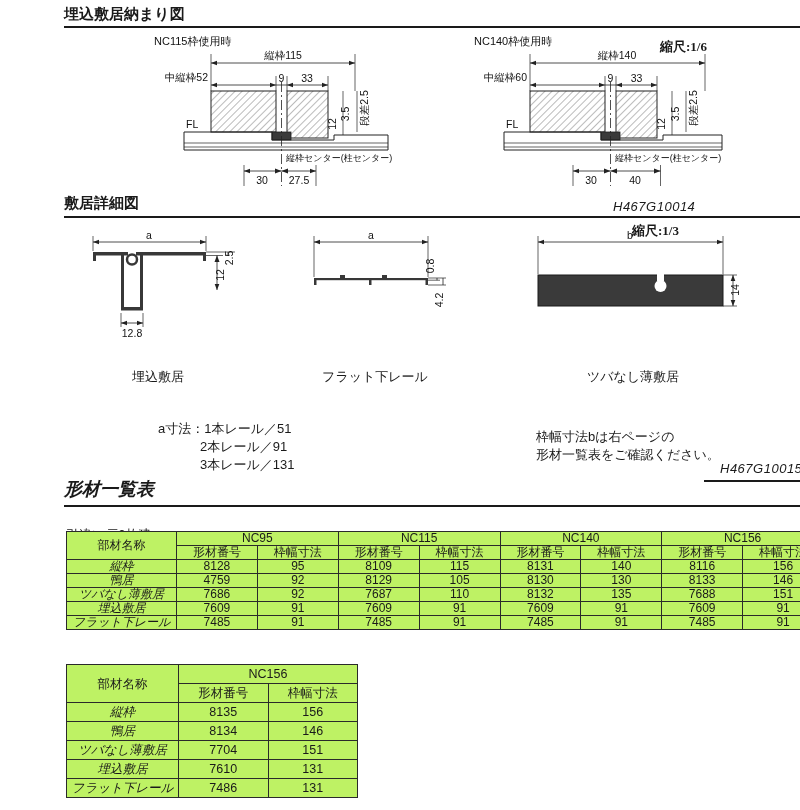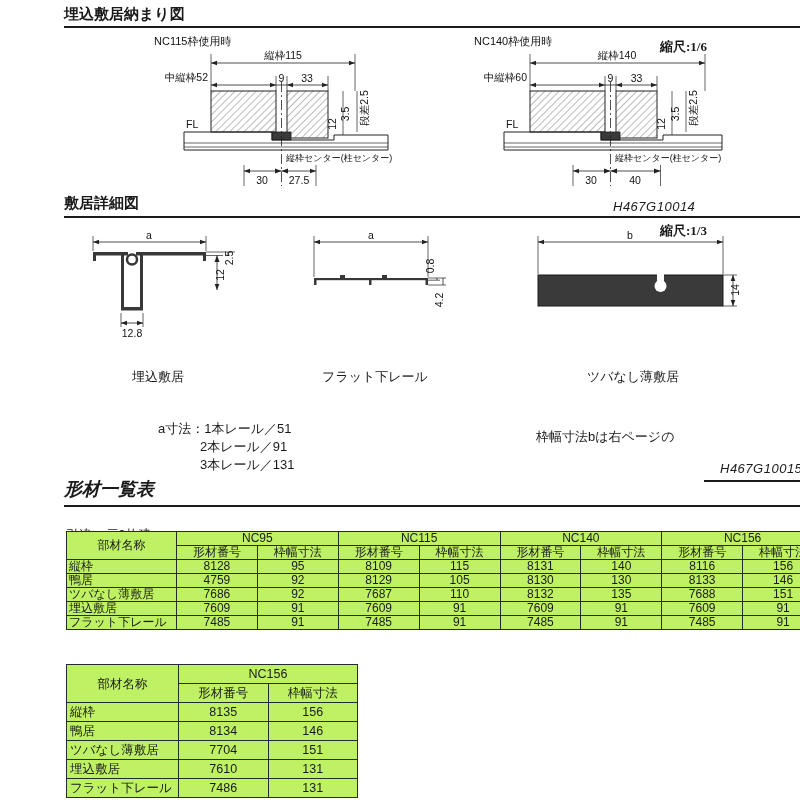--- a/index.html
+++ b/index.html
@@ -22,21 +22,21 @@
   .dim { stroke:#222; stroke-width:0.8; fill:none; }
   .cl { stroke:#222; stroke-width:0.8; stroke-dasharray:10 3 2 3; fill:none; }
   .dtable { border-collapse:collapse; table-layout:fixed; background:#bef264; }
   .dtable th, .dtable td { border:1px solid #2a2a2a; text-align:center; overflow:hidden; white-space:nowrap; font-weight:normal; }
   #table-2panel { width:758px; font-size:12px; }
   #table-2panel th, #table-2panel td { height:13px; line-height:13px; padding:0 2px; }
   #table-2panel th.part-col { width:110px; }
   #table-3panel { width:292px; font-size:12.5px; }
   #table-3panel th, #table-3panel td { height:18px; line-height:18px; padding:0 3px; }
   #table-3panel th.part-col { width:112px; }
-  .dtable td.part-col { text-align:left; padding-left:5px; }
+  .dtable td.part-col { text-align:center; padding-left:5px;font-style:italic; }
 </style>
 </head>
 <body>
 
 <div class="page">
 
   <svg style="position:absolute;width:0;height:0" aria-hidden="true">
     <defs>
       <marker id="arw" viewBox="0 0 10 10" refX="9" refY="5" markerWidth="9" markerHeight="9" orient="auto-start-reverse">
         <path d="M0,1.5 L9,5 L0,8.5 Z" fill="#222"></path>
@@ -143,21 +143,21 @@
       <text x="131" y="150" text-anchor="middle">30</text>
       <text x="175" y="150" text-anchor="middle">40</text>
     </g>
   </svg>
 
   <div class="abs scale" style="left:612px;top:38px">縮尺:1/6</div>
 
   <div class="abs sec-title" style="left:16px;top:194px">敷居詳細図</div>
   <div class="abs code" style="left:565px;top:199px">H467G10014</div>
   <div class="abs rule" style="left:16px;top:216px;width:768px"></div>
-  <div class="abs scale" style="left:612px;top:222px">縮尺:1/3</div>
+  <div class="abs scale" style="left:584px;top:222px">縮尺:1/3</div>
 
   <svg class="abs" style="left:25px;top:228px" width="170" height="135" viewBox="0 0 170 135">
     <g>
       <line class="thin" x1="20" y1="8" x2="20" y2="23"></line>
       <line class="thin" x1="133" y1="8" x2="133" y2="23"></line>
       <line class="dim" x1="20" y1="14" x2="133" y2="14" marker-start="url(#arw)" marker-end="url(#arw)"></line>
       <text x="76" y="11" text-anchor="middle">a</text>
     </g>
     <g fill="#383838">
       <rect x="20" y="24" width="113" height="3.5"></rect>
@@ -232,20 +232,21 @@
   </svg>
 
   <div class="abs caption" style="left:25px;top:368px;width:170px;text-align:center">埋込敷居</div>
   <div class="abs caption" style="left:252px;top:368px;width:150px;text-align:center">フラット下レール</div>
   <div class="abs caption" style="left:475px;top:368px;width:220px;text-align:center">ツバなし薄敷居</div>
 
   <div class="abs note" style="left:110px;top:420px">a寸法：1本レール／51</div>
   <div class="abs note" style="left:152px;top:438px">2本レール／91</div>
   <div class="abs note" style="left:152px;top:456px">3本レール／131</div>
   <div class="abs note" style="left:488px;top:428px">枠幅寸法bは右ページの</div>
+  <div class="abs note" style="left:488px;top:446px">形材一覧表をご確認ください。</div>
   <div class="abs code" style="left:672px;top:461px">H467G10015</div>
   <div class="abs" style="left:656px;top:480px;width:130px;height:2px;background:#1a1a1a"></div>
 
   <div class="abs big-title" style="left:16px;top:477px">形材一覧表</div>
   <div class="abs rule" style="left:16px;top:505px;width:768px"></div>
 
   <div class="abs caption" style="left:18px;top:526px">引違い戸2枚建</div>
   <table id="table-2panel" class="abs dtable" style="left:18px;top:531px">
       <thead>
         <tr>

